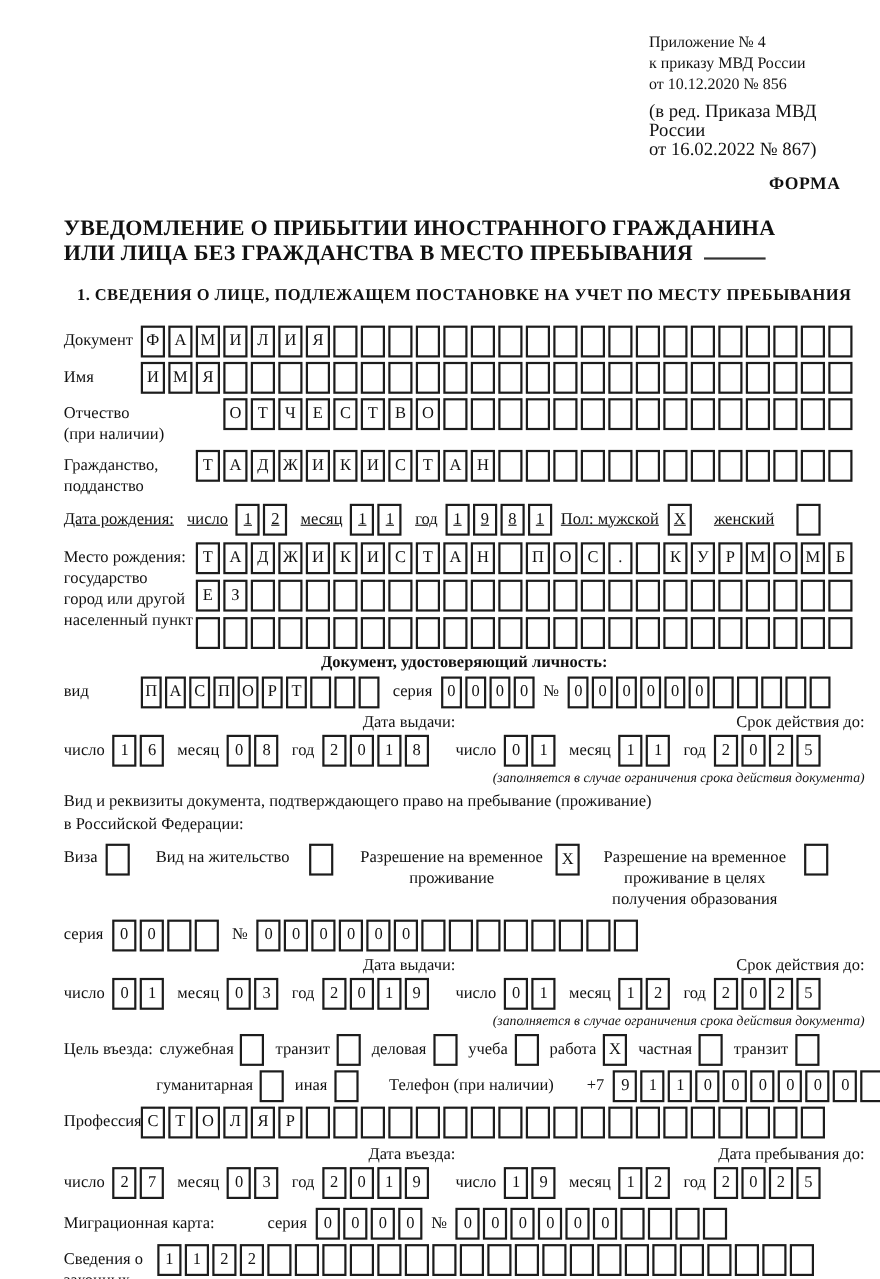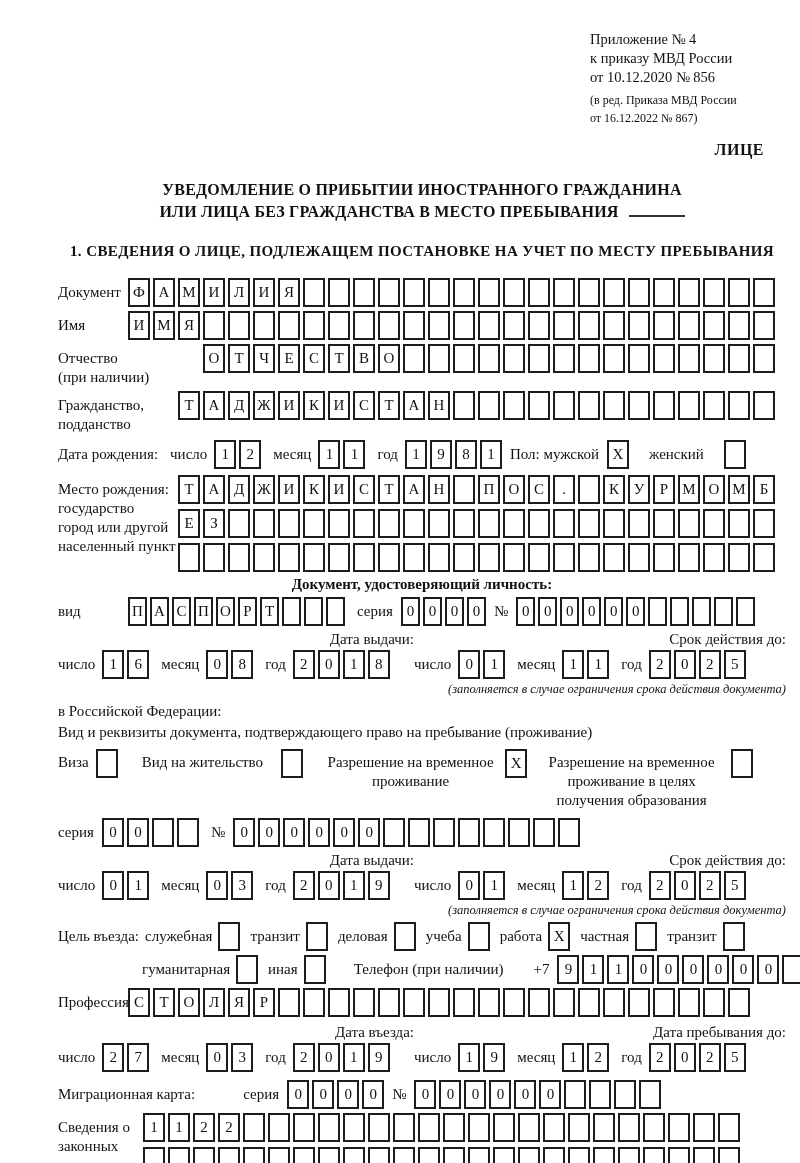--- a/index.html
+++ b/index.html
@@ -1,26 +1,26 @@
 <!DOCTYPE html>
 <html><head>
 <meta charset="utf-8">
 <style>
   html,body{margin:0;padding:0;background:#ffffff;}
   body{width:800px;height:1163px;overflow:hidden;font-family:"Liberation Serif","DejaVu Serif",serif;color:#111;}
   .page{box-sizing:border-box;width:800px;height:880px;padding:30px 14px 0 58px;}
 
   
   .appendix{margin-left:auto;width:196px;font-size:14.5px;line-height:19px;}
-  .appendix .rev{font-size:12px;line-height:17.5px;}
+  .appendix .rev{font-size:17px;line-height:17.5px;}
   .appendix .rev.first{margin-top:5px;}
   .forma{text-align:right;padding-right:22px;font-weight:bold;font-size:16px;margin-top:14px;letter-spacing:.5px;}
 
   
-  .title{text-align:center;font-weight:bold;font-size:16px;line-height:22px;margin-top:20px;letter-spacing:.2px;}
+  .title{font-weight:bold;font-size:20px;line-height:22px;margin-top:20px;letter-spacing:.2px;}
   .blankline{display:inline-block;width:56px;border-bottom:2px solid #333;height:14px;margin-left:10px;}
   .sect{margin-top:20px;font-weight:bold;font-size:15px;letter-spacing:.4px;text-align:center;white-space:nowrap;}
 
   
   .formbody{margin-top:18px;font-size:15px;}
   .frow{display:flex;align-items:flex-start;margin-bottom:4px;}
   .flabel{flex:0 0 auto;padding-top:5px;line-height:19px;}
   .w70{width:70px;}
   .w120{width:120px;}
   .w145{width:145px;}
@@ -64,24 +64,24 @@
 </head>
 <body>
 
 <div class="page">
 
   <div class="appendix">
     <div>Приложение № 4</div>
     <div>к приказу МВД России</div>
     <div>от 10.12.2020 № 856</div>
     <div class="rev first">(в ред. Приказа МВД России</div>
-    <div class="rev">от 16.12.2022 № 867)</div>
+    <div class="rev">от 16.02.2022 № 867)</div>
   </div>
 
-  <div class="forma">ЛИЦЕ</div>
+  <div class="forma">ФОРМА</div>
 
   <div class="title">
     <div>УВЕДОМЛЕНИЕ О ПРИБЫТИИ ИНОСТРАННОГО ГРАЖДАНИНА</div>
     <div><span>ИЛИ ЛИЦА БЕЗ ГРАЖДАНСТВА В МЕСТО ПРЕБЫВАНИЯ</span><span class="blankline"></span></div>
   </div>
 
   <div class="sect">1. СВЕДЕНИЯ О ЛИЦЕ, ПОДЛЕЖАЩЕМ ПОСТАНОВКЕ НА УЧЕТ ПО МЕСТУ ПРЕБЫВАНИЯ</div>
 
   <div class="formbody">
 
@@ -207,21 +207,21 @@
           <span class="cell"></span>
           <span class="cell"></span>
           <span class="cell"></span>
           <span class="cell"></span>
           <span class="cell"></span>
           <span class="cell"></span>
           <span class="cell"></span>
         </span>
     </div>
 
-    <div class="frow inline-row" style="margin-top:6px;">
+    <div class="frow inline-row" style="margin-top:6px;text-decoration:underline;">
       <span class="flabel">Дата рождения:</span>
       <span class="dgroup gap12">
           <span class="dlbl">число</span>
           <span class="cells">
             <span class="cell">1</span>
             <span class="cell">2</span>
           </span>
           <span class="dlbl">месяц</span>
           <span class="cells">
             <span class="cell">1</span>
@@ -414,22 +414,22 @@
               <span class="cell">2</span>
               <span class="cell">0</span>
               <span class="cell">2</span>
               <span class="cell">5</span>
             </span>
           </div>
       </div>
     </div>
     <div class="note right">(заполняется в случае ограничения срока действия документа)</div>
 
+    <div class="intro">Вид и реквизиты документа, подтверждающего право на пребывание (проживание)</div>
     <div class="intro">в Российской Федерации:</div>
-    <div class="intro">Вид и реквизиты документа, подтверждающего право на пребывание (проживание)</div>
 
     <div class="frow options">
       <span class="optlabel">Виза</span>
       <span class="cells">
           <span class="cell"></span>
         </span>
       <span class="optlabel" style="margin-left:24px;">Вид на жительство</span>
       <span class="cells" style="margin-left:18px;">
           <span class="cell"></span>
         </span>

